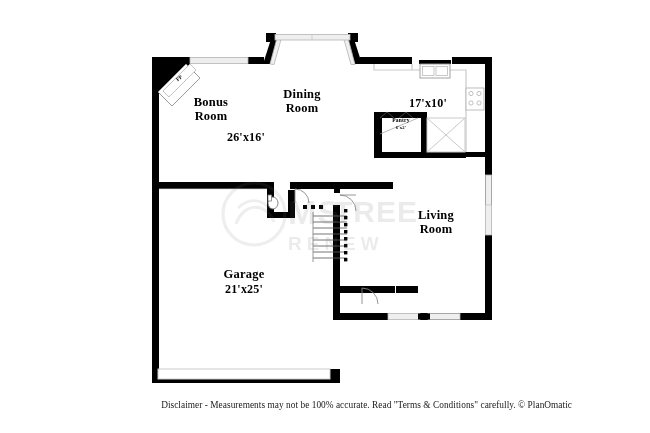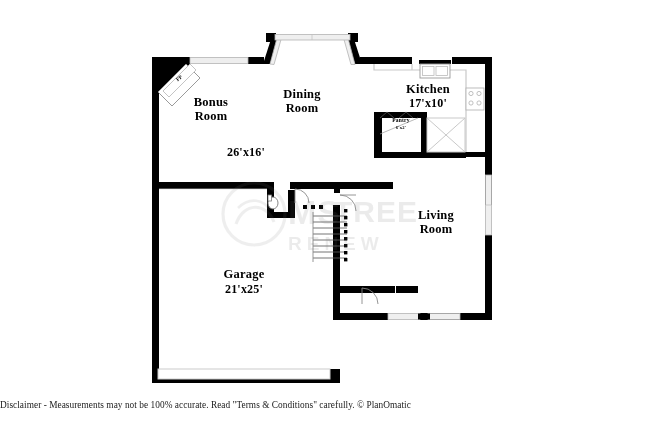--- a/index.html
+++ b/index.html
@@ -44,21 +44,21 @@
     white-space: pre-line;
     letter-spacing: 0.2px;
     user-select: none;
   }
   .room-label.lg { font-size: 12.5px; }
   .room-label.dim { font-size: 12px; }
   .room-label.sm { font-size: 5.5px; }
   .room-label.xs { font-size: 4.6px; }
 
   #label-bonus-room   { left: 168px; top: 96px;  width: 86px; }
-  #label-bonus-dim    { left: 198px; top: 146px; width: 96px; }
+  #label-bonus-dim    { left: 198px; top: 131px; width: 96px; }
   #label-dining-room  { left: 256px; top: 88px;  width: 92px; }
   #label-kitchen      { left: 382px; top: 83px;  width: 92px; }
   #label-kitchen-dim  { left: 382px; top: 97px;  width: 92px; }
   #label-living-room  { left: 390px; top: 209px; width: 92px; }
   #label-living-dim   { left: 378px; top: 237px; width: 92px; }
   #label-garage       { left: 188px; top: 268px; width: 112px; }
   #label-garage-dim   { left: 188px; top: 283px; width: 112px; }
   #label-pantry       { left: 381px; top: 118px; width: 40px; }
   #label-pantry-dim   { left: 381px; top: 126px; width: 40px; }
 
@@ -75,21 +75,21 @@
     transform: rotate(-38deg);
     transform-origin: 50% 50%;
     user-select: none;
   }
 
   #disclaimer {
     position: absolute;
     left: 0;
     top: 400px;
     width: 572px;
-    text-align: left;
+    text-align: right;
     font-family: "Liberation Serif", "DejaVu Serif", serif;
     font-size: 9.3px;
     color: #1a1a1a;
     letter-spacing: 0.05px;
     user-select: none;
   }
 
   
   #watermark {
     position: absolute;
@@ -294,21 +294,20 @@
     </svg>
   </div>
 
   <div class="room-label lg" id="label-bonus-room">Bonus
 Room</div>
   <div class="room-label dim" id="label-bonus-dim">26'x16'</div>
 
   <div class="room-label lg" id="label-dining-room">Dining
 Room</div>
 
-  <div class="room-label lg" id="label-kitchen">Kitchen</div>
   <div class="room-label dim" id="label-kitchen-dim">17'x10'</div>
 
   <div class="room-label lg" id="label-living-room">Living
 Room</div>
 
   <div class="room-label lg" id="label-garage">Garage</div>
   <div class="room-label dim" id="label-garage-dim">21'x25'</div>
 
   <div class="room-label sm" id="label-pantry">Pantry</div>
   <div class="room-label xs" id="label-pantry-dim">6'x2'</div>

